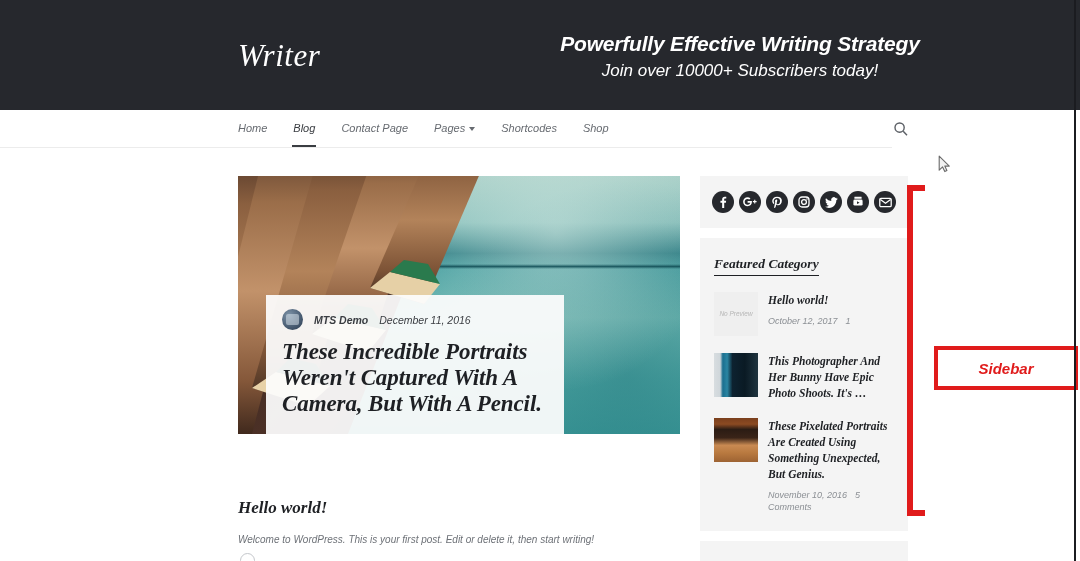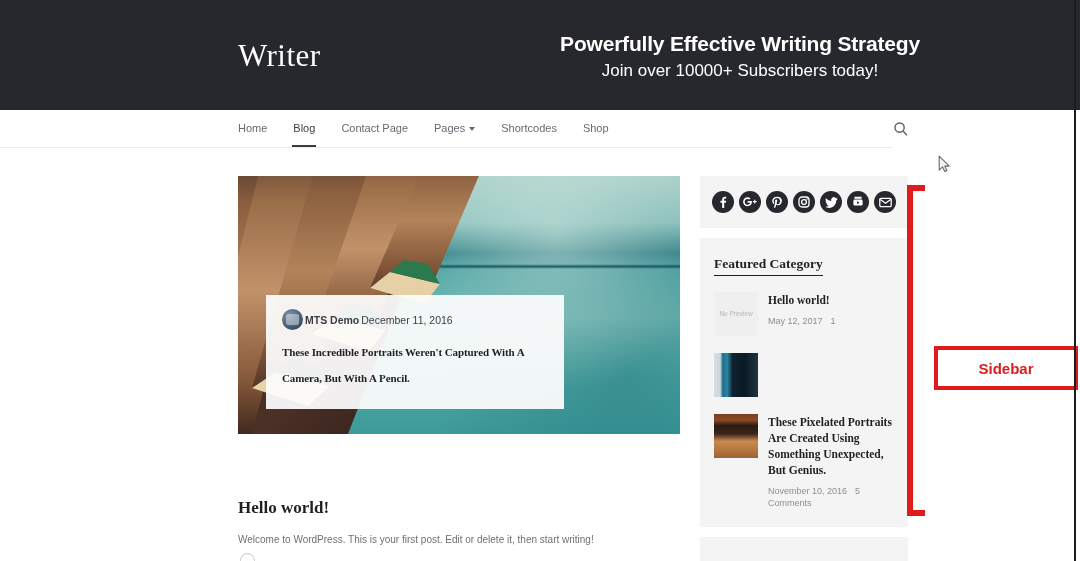--- a/index.html
+++ b/index.html
@@ -7,20 +7,21 @@
     width: 1080px; height: 561px;
     overflow: hidden;
     background: #ffffff;
     font-family: "Liberation Sans", sans-serif;
   }
   #screen {
     position: relative;
     width: 1080px; height: 561px;
     background: #ffffff;
     overflow: hidden;
+    font-style: italic;
   }
 
   
   .site-header {
     position: absolute; left: 0; top: 0;
     width: 1080px; height: 110px;
     background: #26282d;
   }
   .logo {
     position: absolute; left: 238px; top: 36px;
@@ -129,21 +130,21 @@
   .overlay-card {
     position: absolute;
     left: 28px; top: 119px;
     width: 298px;
     background: rgba(252,252,252,0.94);
     padding: 14px 16px 18px 16px;
     box-sizing: border-box;
   }
   .ov-meta {
     display: flex; align-items: center;
-    gap: 2px;
+    gap: 11px;
     margin-bottom: 9px;
   }
   .ov-avatar {
     width: 21px; height: 21px;
     border-radius: 50%;
     background: radial-gradient(circle at 35% 30%, #7d93a8, #3f5268 70%, #2c3b4c 100%);
     flex: 0 0 auto;
     position: relative;
   }
   .ov-avatar::after {
@@ -156,21 +157,21 @@
   .ov-author {
     font-size: 10.5px; color: #3a3d42; font-weight: bold;
     font-family: "Liberation Sans", sans-serif;
   }
   .ov-date {
     font-size: 10.5px; color: #3a3d42;
     font-family: "Liberation Sans", sans-serif;
   }
   .ov-title {
     font-family: "Liberation Serif", serif;
-    font-size: 11px;
+    font-size: 23px;
     font-weight: bold;
     color: #1e2024;
     line-height: 26px;
     letter-spacing: -0.1px;
   }
 
   .post-block { position: absolute; left: 238px; top: 497px; width: 450px; }
   .post-title {
     font-family: "Liberation Serif", serif;
     font-size: 17px; font-weight: bold;
@@ -458,28 +459,29 @@
     </div>
 
     <div class="widget widget-cat">
       <div class="widget-title">Featured Category</div>
 
       <div class="cat-item">
         <div class="thumb">No Preview</div>
         <div class="cat-body">
           <div class="cat-title">Hello world!</div>
           <div class="cat-meta">
-            <span>May 12, 2017</span><span>1</span>
+            <span>October 12, 2017</span><span>1</span>
           </div>
         </div>
       </div>
 
       <div class="cat-item">
         <div class="thumb thumb-b"></div>
         <div class="cat-body">
+          <div class="cat-title">This Photographer And Her Bunny Have Epic Photo Shoots. It's …</div>
         </div>
       </div>
 
       <div class="cat-item">
         <div class="thumb thumb-c"></div>
         <div class="cat-body">
           <div class="cat-title">These Pixelated Portraits Are Created Using Something Unexpected, But Genius.</div>
           <div class="cat-meta">
             <span>November 10, 2016</span><span>5 Comments</span>
           </div>

